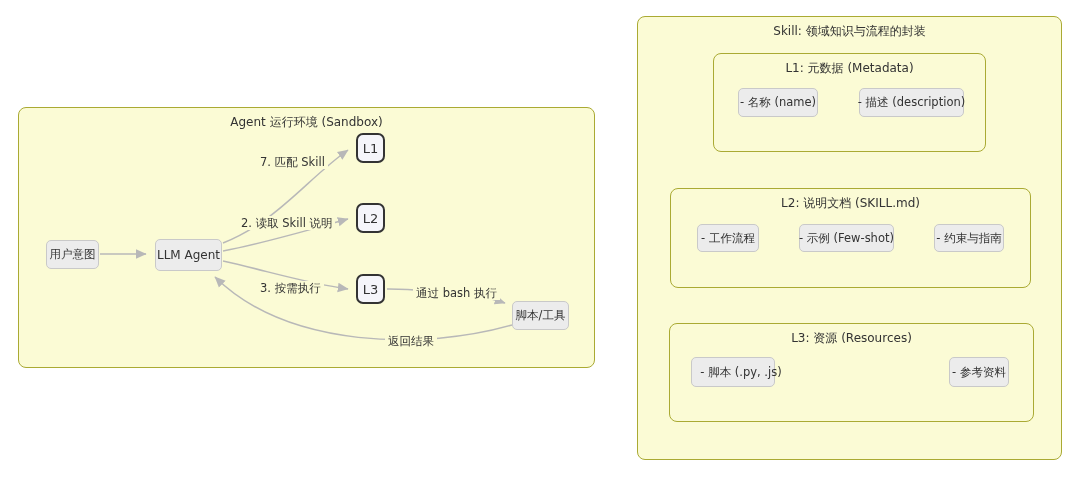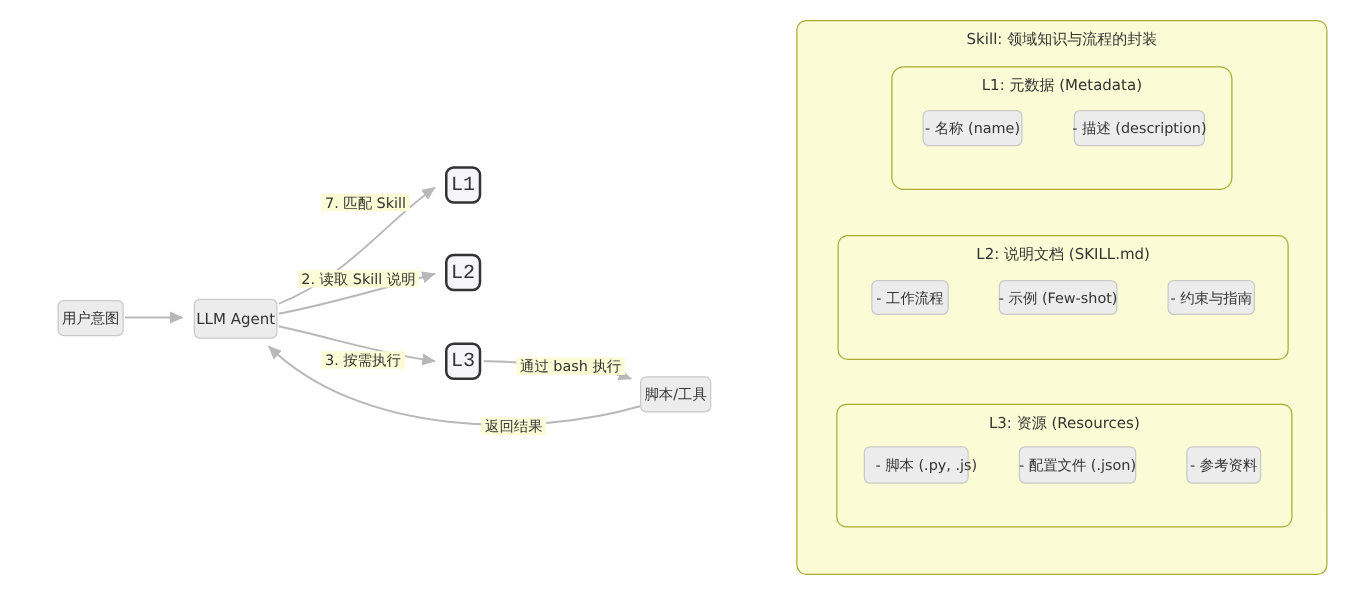--- a/index.html
+++ b/index.html
@@ -44,23 +44,22 @@
     white-space: nowrap;
   }
   .level-node {
     position: absolute;
     display: flex;
     align-items: center;
     justify-content: center;
     background: #f5f5fa;
     border: 2px solid #333333;
     border-radius: 7px;
-    font-size: 16px;
+    font-size: 13px;
     color: #333333;
-    font-family: Liberation Mono, monospace;
   }
   .edge-label {
     position: absolute;
     background: #fbfbd5;
     font-size: 11.5px;
     color: #333333;
     white-space: nowrap;
     padding: 0 3px;
     line-height: 14px;
   }
@@ -70,20 +69,23 @@
     width: 1080px;
     height: 477px;
     pointer-events: none;
   }
 </style>
 </head>
 <body>
 
 <div class="stage">
 
+  <div class="cluster" style="left:18px; top:107px; width:577px; height:261px;">
+    <div class="cluster-title">Agent 运行环境 (Sandbox)</div>
+  </div>
 
   <svg class="edges" viewBox="0 0 1080 477" xmlns="http://www.w3.org/2000/svg">
     <defs>
       <marker id="arrow" viewBox="0 0 10 10" refX="8.5" refY="5" markerWidth="8" markerHeight="8" orient="auto-start-reverse">
         <path d="M 0 1 L 9 5 L 0 9 z" fill="#b8b8b8"></path>
       </marker>
     </defs>
     <g fill="none" stroke="#b8b8b8" stroke-width="1.5">
       <path d="M 100 254 L 146 254" marker-end="url(#arrow)"></path>
       <path d="M 223 243 C 278 221, 308 178, 348 150" marker-end="url(#arrow)"></path>
@@ -104,33 +106,32 @@
   <div class="edge-label" style="left:257px; top:155px;">7. 匹配 Skill</div>
   <div class="edge-label" style="left:238px; top:216px;">2. 读取 Skill 说明</div>
   <div class="edge-label" style="left:257px; top:281px;">3. 按需执行</div>
   <div class="edge-label" style="left:413px; top:286px;">通过 bash 执行</div>
   <div class="edge-label" style="left:345px; top:334px;margin-left:40px;">返回结果</div>
 
   <div class="cluster" style="left:637px; top:16px; width:425px; height:444px;">
     <div class="cluster-title">Skill: 领域知识与流程的封装</div>
   </div>
 
-  <div class="cluster" style="left:713px; top:53px; width:273px; height:99px;border-radius:10px;">
+  <div class="cluster" style="left:713px; top:53px; width:273px; height:99px;">
     <div class="cluster-title">L1: 元数据 (Metadata)</div>
   </div>
   <div class="node" style="left:738px; top:88px; width:80px; height:29px;">- 名称 (name)</div>
   <div class="node" style="left:859px; top:88px; width:105px; height:29px;">- 描述 (description)</div>
 
   <div class="cluster" style="left:670px; top:188px; width:361px; height:100px;">
     <div class="cluster-title">L2: 说明文档 (SKILL.md)</div>
   </div>
   <div class="node" style="left:697px; top:224px; width:62px; height:28px;">- 工作流程</div>
   <div class="node" style="left:799px; top:224px; width:95px; height:28px;">- 示例 (Few-shot)</div>
   <div class="node" style="left:934px; top:224px; width:70px; height:28px;">- 约束与指南</div>
 
   <div class="cluster" style="left:669px; top:323px; width:365px; height:99px;">
     <div class="cluster-title">L3: 资源 (Resources)</div>
   </div>
   <div class="node" style="left:691px; top:357px; width:84px; height:30px;padding-left:16px;">- 脚本 (.py, .js)</div>
-  <div class="node" style="left:815px; top:357px; width:94px; height:30px;">- 配置文件 (.json)</div>
   <div class="node" style="left:949px; top:357px; width:60px; height:30px;">- 参考资料</div>
 
 </div>
 
 </body></html>

